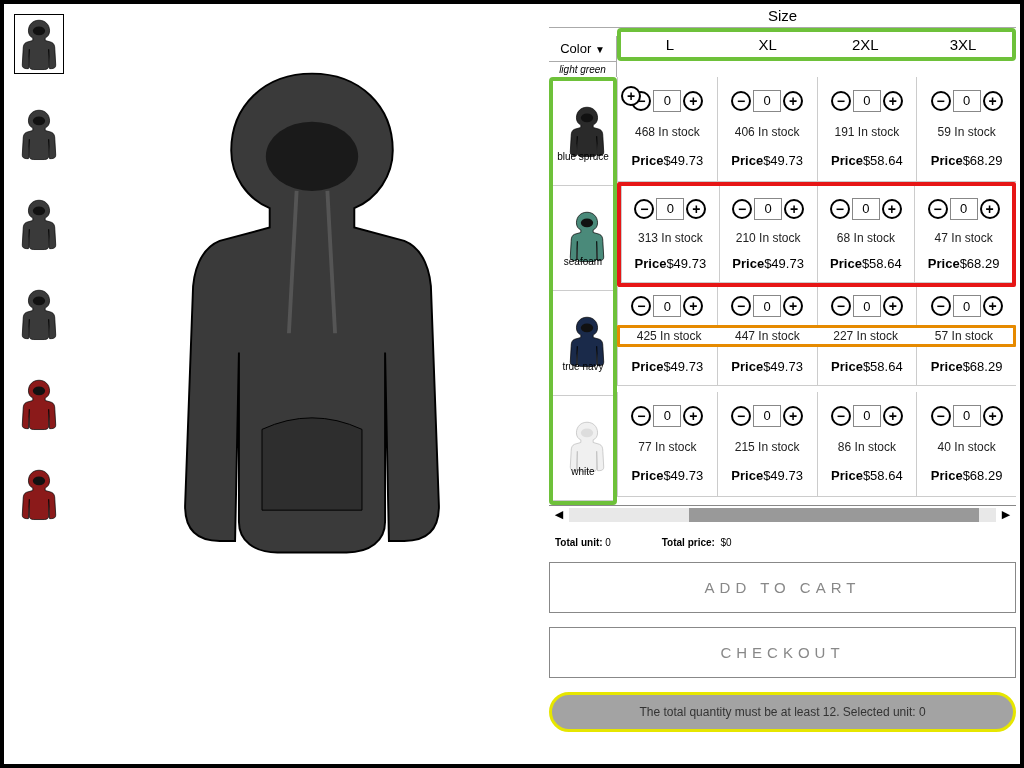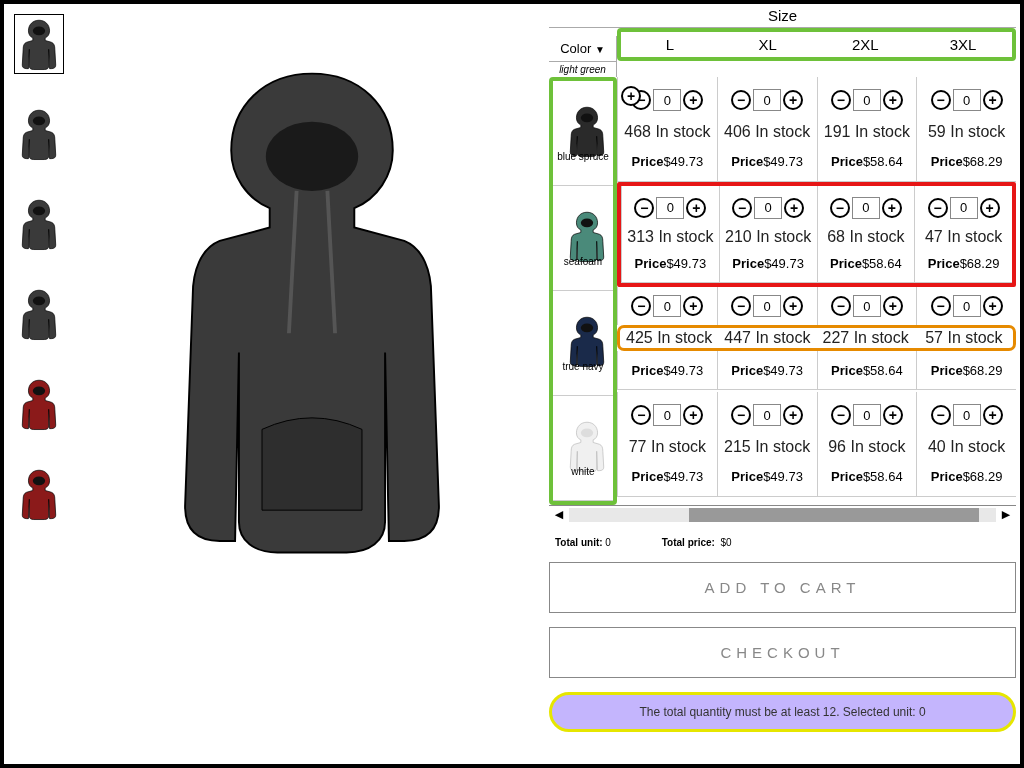--- a/index.html
+++ b/index.html
@@ -24,35 +24,35 @@
 .color-col { width: 68px; border: 4px solid #6ec13a; border-radius: 4px; }
 .swatch { width: 100%; height: 105px; border-bottom: 1px solid #ccc; display: flex; flex-direction: column; align-items: center; justify-content: center; background: #fff; }
 .sw-img { width: 36px; height: 44px; margin-bottom: 4px; }
 .sw-label { font-size: 10px; text-align: center; line-height: 1; }
 .data-rows { flex: 1; }
 .drow { display: flex; height: 105px; }
 .dcell { flex: 1; border-left: 1px solid #ccc; border-bottom: 1px solid #ccc; display: flex; flex-direction: column; align-items: center; justify-content: space-around; padding: 6px 2px; }
 .qty-row { display: flex; align-items: center; gap: 2px; }
 .qbtn { width: 20px; height: 20px; border: 2px solid #000; border-radius: 50%; display: flex; align-items: center; justify-content: center; font-size: 14px; font-weight: bold; cursor: pointer; background: #fff; line-height: 1; }
 .qinp { width: 28px; height: 22px; text-align: center; border: 1px solid #888; font-size: 13px; }
-.stock { font-size: 16px; color: #222; }
+.stock { font-size: 12px; color: #222; }
 .price { font-size: 13px; }
 .price b { font-weight: bold; }
 .drow.hl-red { border: 4px solid #e61616; border-radius: 2px; }
-.stock-hl-row { border: 3px solid #e68a00; border-radius: 7px; padding: 1px 0; display: flex; width: 100%; }
+.stock-hl-row { border: 3px solid #e68a00; border-radius: 1px; padding: 1px 0; display: flex; width: 100%; }
 .stock-hl-row .stock { flex: 1; text-align: center; }
 .body-flex { display: flex; }
 .scroll-bar { display: flex; align-items: center; height: 18px; border-top: 1px solid #888; }
 .sarrow { width: 20px; text-align: center; font-size: 11px; cursor: pointer; }
 .strack { flex: 1; height: 14px; background: #e8e8e8; position: relative; }
 .sthumb { position: absolute; left: 28%; width: 68%; height: 100%; background: #999; }
 .totals { padding: 14px 6px; font-size: 10px; }
 .totals span { margin-right: 24px; }
 .act-btn { width: 100%; padding: 16px 0; text-align: center; border: 1px solid #888; background: #fff; font-size: 15px; letter-spacing: 5px; margin-bottom: 14px; cursor: pointer; color: #888; }
-.warn { border: 3px solid #e6e600; border-radius: 20px; background: #c4b5fd; text-align: center; padding: 10px 0; font-size: 12px; color: #333; }
+.warn { border: 3px solid #e6e600; border-radius: 20px; background: #a3a3a3; text-align: center; padding: 10px 0; font-size: 12px; color: #333; }
 .part-plus { position: absolute; width: 20px; height: 20px; border: 2px solid #000; border-radius: 50%; display: flex; align-items: center; justify-content: center; font-size: 14px; font-weight: bold; background: #fff; }
 </style>
 </head>
 <body>
 
 <div class="container">
   <div class="left-panel">
     <div class="thumbs" id="thumbs">
         <div class="thumb sel">
           <svg class="hoodie-svg" viewBox="0 0 50 60">
@@ -289,21 +289,21 @@
   </div>
                 <div class="stock">215 In stock</div>
                 <div class="price"><b>Price</b>$49.73</div>
               </div>
               <div class="dcell">
                 <div class="qty-row">
     <div class="qbtn">−</div>
     <input class="qinp" value="0" style="">
     <div class="qbtn">+</div>
   </div>
-                <div class="stock">96 In stock</div>
+                <div class="stock">86 In stock</div>
                 <div class="price"><b>Price</b>$58.64</div>
               </div>
               <div class="dcell">
                 <div class="qty-row">
     <div class="qbtn">−</div>
     <input class="qinp" value="0" style="">
     <div class="qbtn">+</div>
   </div>
                 <div class="stock">40 In stock</div>
                 <div class="price"><b>Price</b>$68.29</div>

